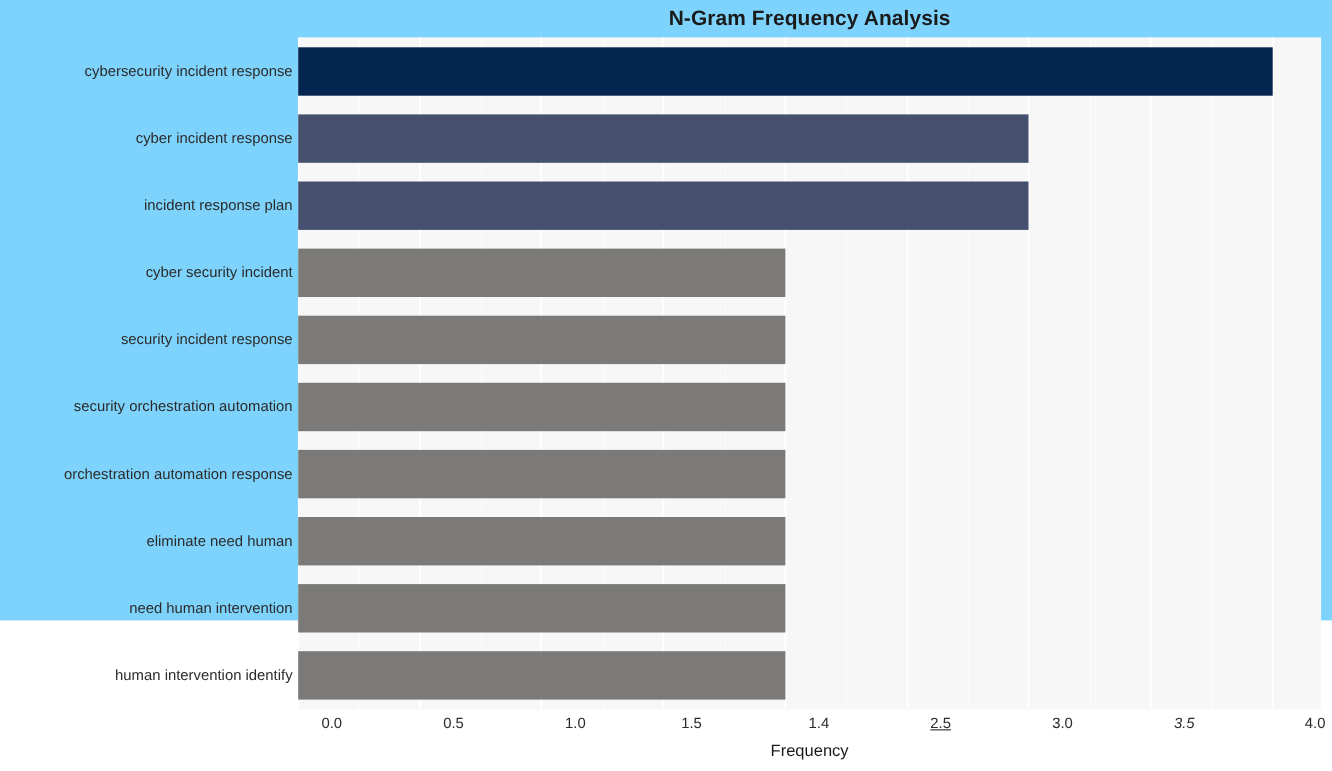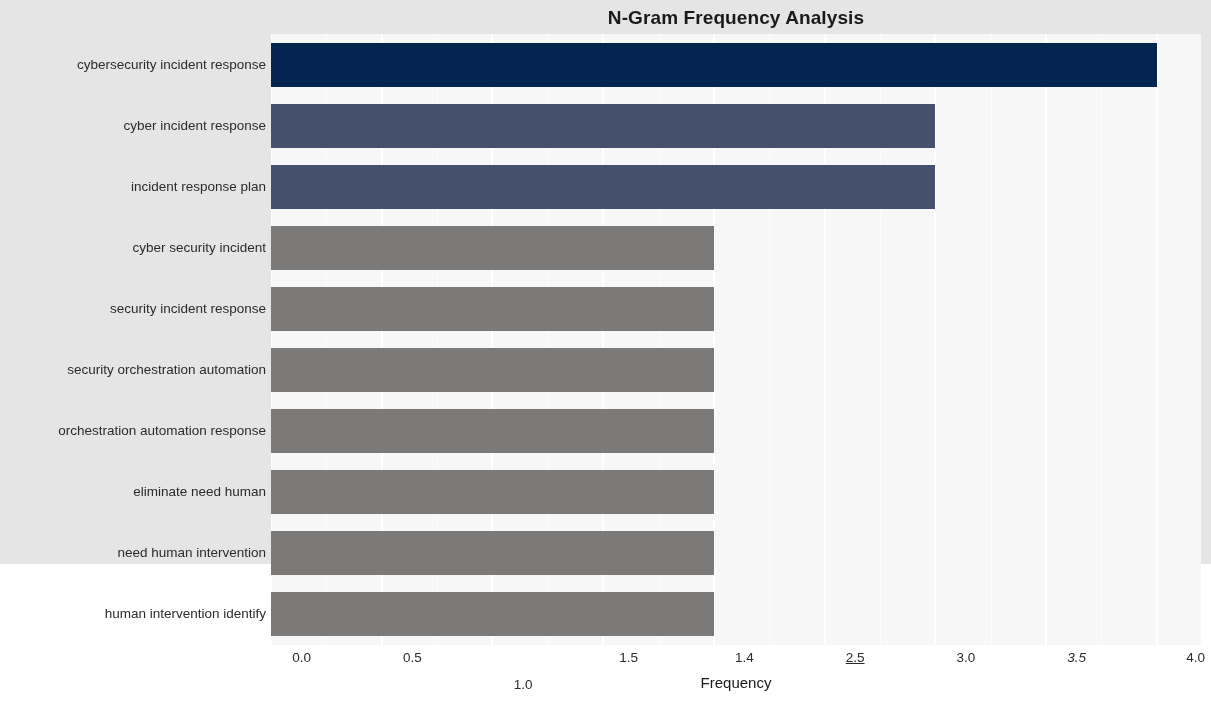--- a/index.html
+++ b/index.html
@@ -14,21 +14,21 @@
     overflow: hidden;
     position: relative;
   }
 
   #figure {
     position: absolute;
     left: 0;
     top: 0;
     width: 1211px;
     height: 564px;
-    background: #e5e5e5;
+    background: #7dd3fc;
   }
 
   
   #chart-title {
     position: absolute;
     left: 271px;
     top: 6px;
     width: 930px;
     text-align: center;
     font-size: 19px;
@@ -183,21 +183,21 @@
       <div class="ytick-label" style="top: 300.95px;">security incident response</div>
       <div class="ytick-label" style="top: 362.05px;">security orchestration automation</div>
       <div class="ytick-label" style="top: 423.15px;">orchestration automation response</div>
       <div class="ytick-label" style="top: 484.25px;">eliminate need human</div>
       <div class="ytick-label" style="top: 545.35px;">need human intervention</div>
       <div class="ytick-label" style="top: 606.45px;">human intervention identify</div>
     </div>
   <div id="xtick-labels">
       <div class="xtick-label" style="left: 271px;">0.0</div>
       <div class="xtick-label" style="left: 381.714px;">0.5</div>
-      <div class="xtick-label" style="left: 492.429px; margin-top: 27px;">1.0</div>
+      <div class="xtick-label" style="left: 492.429px;">1.0</div>
       <div class="xtick-label" style="left: 598px;">1.5</div>
       <div class="xtick-label" style="left: 713.857px;">1.4</div>
       <div class="xtick-label" style="left: 824.571px; text-decoration: underline;">2.5</div>
       <div class="xtick-label" style="left: 935.286px;">3.0</div>
       <div class="xtick-label" style="left: 1046px; font-style: italic;">3.5</div>
       <div class="xtick-label" style="left: 1165px;">4.0</div>
     </div>
 
   <div id="xaxis-title">Frequency</div>
 

